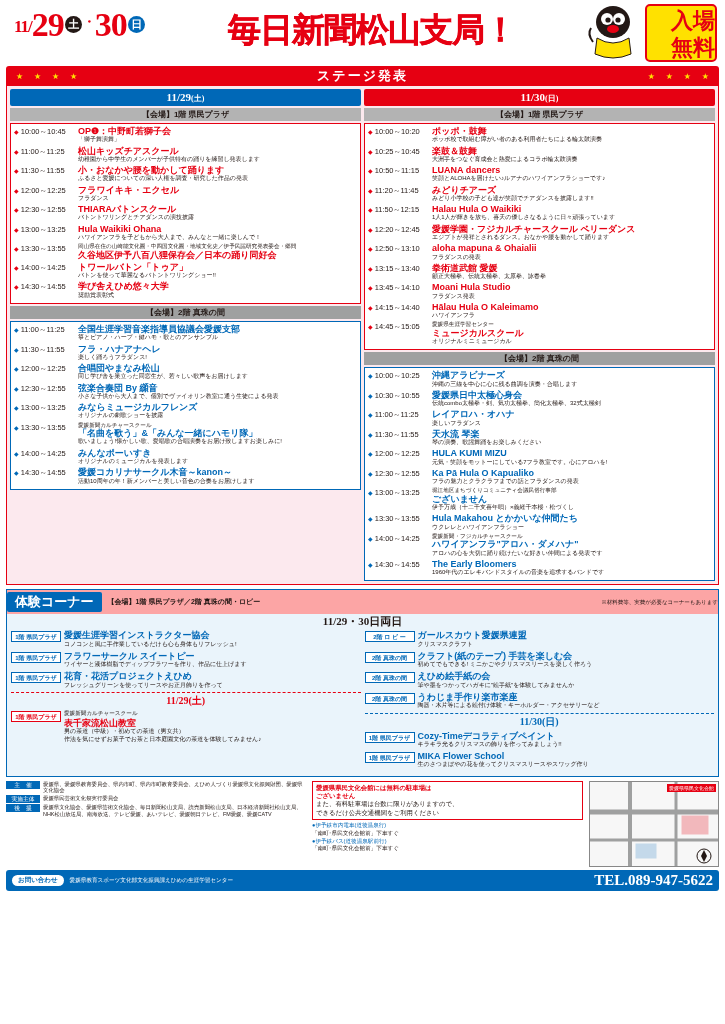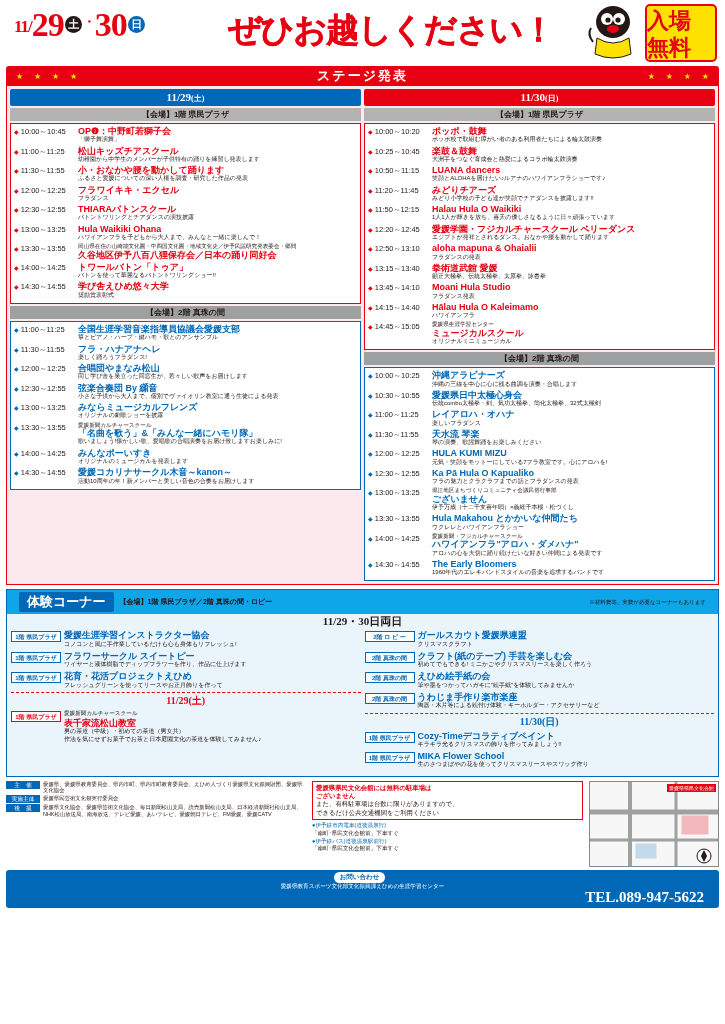--- a/index.html
+++ b/index.html
@@ -50,21 +50,21 @@
     font-family:"Liberation Serif", serif;
     letter-spacing:-1px;
     -webkit-text-stroke:0.5px #e60012;
   }
   .free-badge {
     position:absolute; right:8px; top:4px;
     width:72px; height:58px;
     background:#ffe100;
     border:2px solid #e60012;
     border-radius:5px;
-    text-align:left;
+    text-align:right;
     color:#e60012;
     font-weight:bold;
     font-family:"Liberation Serif", serif;
     line-height:27px;
     font-size:22px;
     padding-top:1px;
   }
   .mascot {
     position:absolute; right:86px; top:2px;
     width:56px; height:58px;
@@ -155,21 +155,21 @@
     line-height:1.15;
   }
   .desc {
     font-size:6px;
     color:#231815;
     line-height:1.2;
   }
 
   
   .exp-wrap { margin:4px 6px 0 6px; border:1px solid #0068b7; background:#eaf4fb; }
-  .exp-head { display:flex; align-items:center; background:#0ea5e9; padding:2px 12px; }
+  .exp-head { display:flex; align-items:center; background:#fca5a5; padding:2px 0; }
   .exp-title {
     background:#0068b7; color:#fff;
     font-size:13px; font-weight:bold;
     padding:1px 8px; border-radius:2px;
     font-family:"Liberation Serif", serif;
   }
   .exp-venue { font-size:7px; margin-left:6px; font-weight:bold; }
   .exp-note { font-size:5.5px; margin-left:auto; color:#231815; }
   .exp-dateband {
     text-align:center; font-size:11px; font-weight:bold;
@@ -231,23 +231,22 @@
   }
   .map-label {
     position:absolute; right:2px; top:2px;
     background:#e60012; color:#fff; font-size:5px; padding:1px 2px;
   }
   .tel-bar {
     margin:3px 6px 1px 6px;
     background:#0068b7;
     color:#fff;
     display:flex; align-items:center;
-    padding:2px 15px;
+    padding:2px 6px;
     border-radius:3px;
-    flex-direction:column;
   }
   .tel-badge {
     background:#fff; color:#0068b7;
     font-size:6.5px; font-weight:bold;
     border-radius:8px; padding:1px 6px; margin-right:6px;
   }
   .tel-org { font-size:5.6px; line-height:1.2; }
   .tel-num {
     margin-left:auto; font-size:15px; font-weight:bold;
     font-family:"Liberation Serif", serif;
@@ -255,21 +254,21 @@
 </style>
 </head>
 <body>
 
 <div class="page">
 
   <div class="header">
     <div class="dates">
       <span class="small">11/</span><span>29</span><span class="circ">土</span><span class="sup">・</span><span>30</span><span class="circ blue">日</span>
     </div>
-    <div class="headline">ぜひお越しください！</div>
+    <div class="headline">毎日新聞松山支局！</div>
     <svg class="mascot" viewBox="0 0 56 58">
       <ellipse cx="30" cy="20" rx="17" ry="16" fill="#231815"></ellipse>
       <circle cx="24" cy="17" r="6" fill="#fff"></circle>
         <circle cx="36" cy="17" r="6" fill="#fff"></circle>
       <circle cx="25" cy="18" r="2.6" fill="#231815"></circle>
         <circle cx="35" cy="18" r="2.6" fill="#231815"></circle>
       <ellipse cx="30" cy="27" rx="6" ry="4" fill="#e60012"></ellipse>
       <path d="M14 36 q16 10 32 0 l2 16 q-18 8 -36 0 z" fill="#ffe100" stroke="#231815" stroke-width="1"></path>
       <path d="M10 40 q-6 -8 -2 -14" stroke="#231815" stroke-width="2" fill="none"></path>
     </svg>

